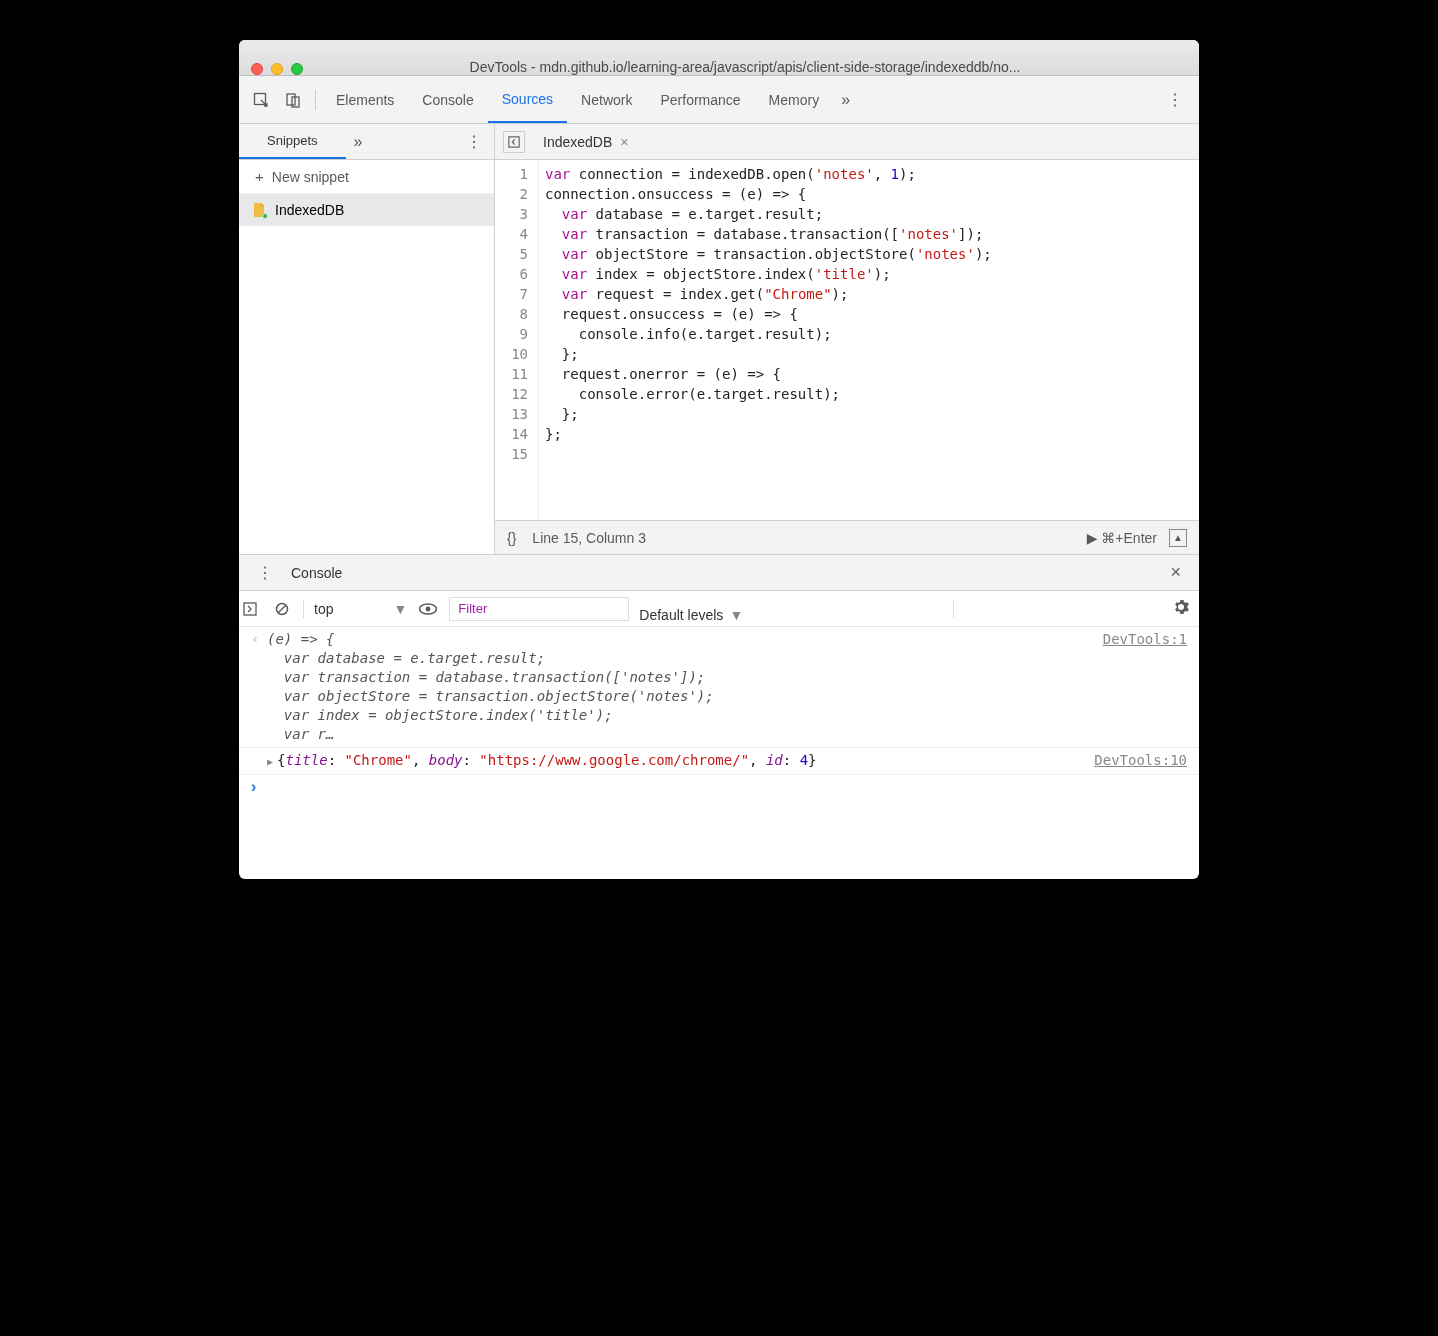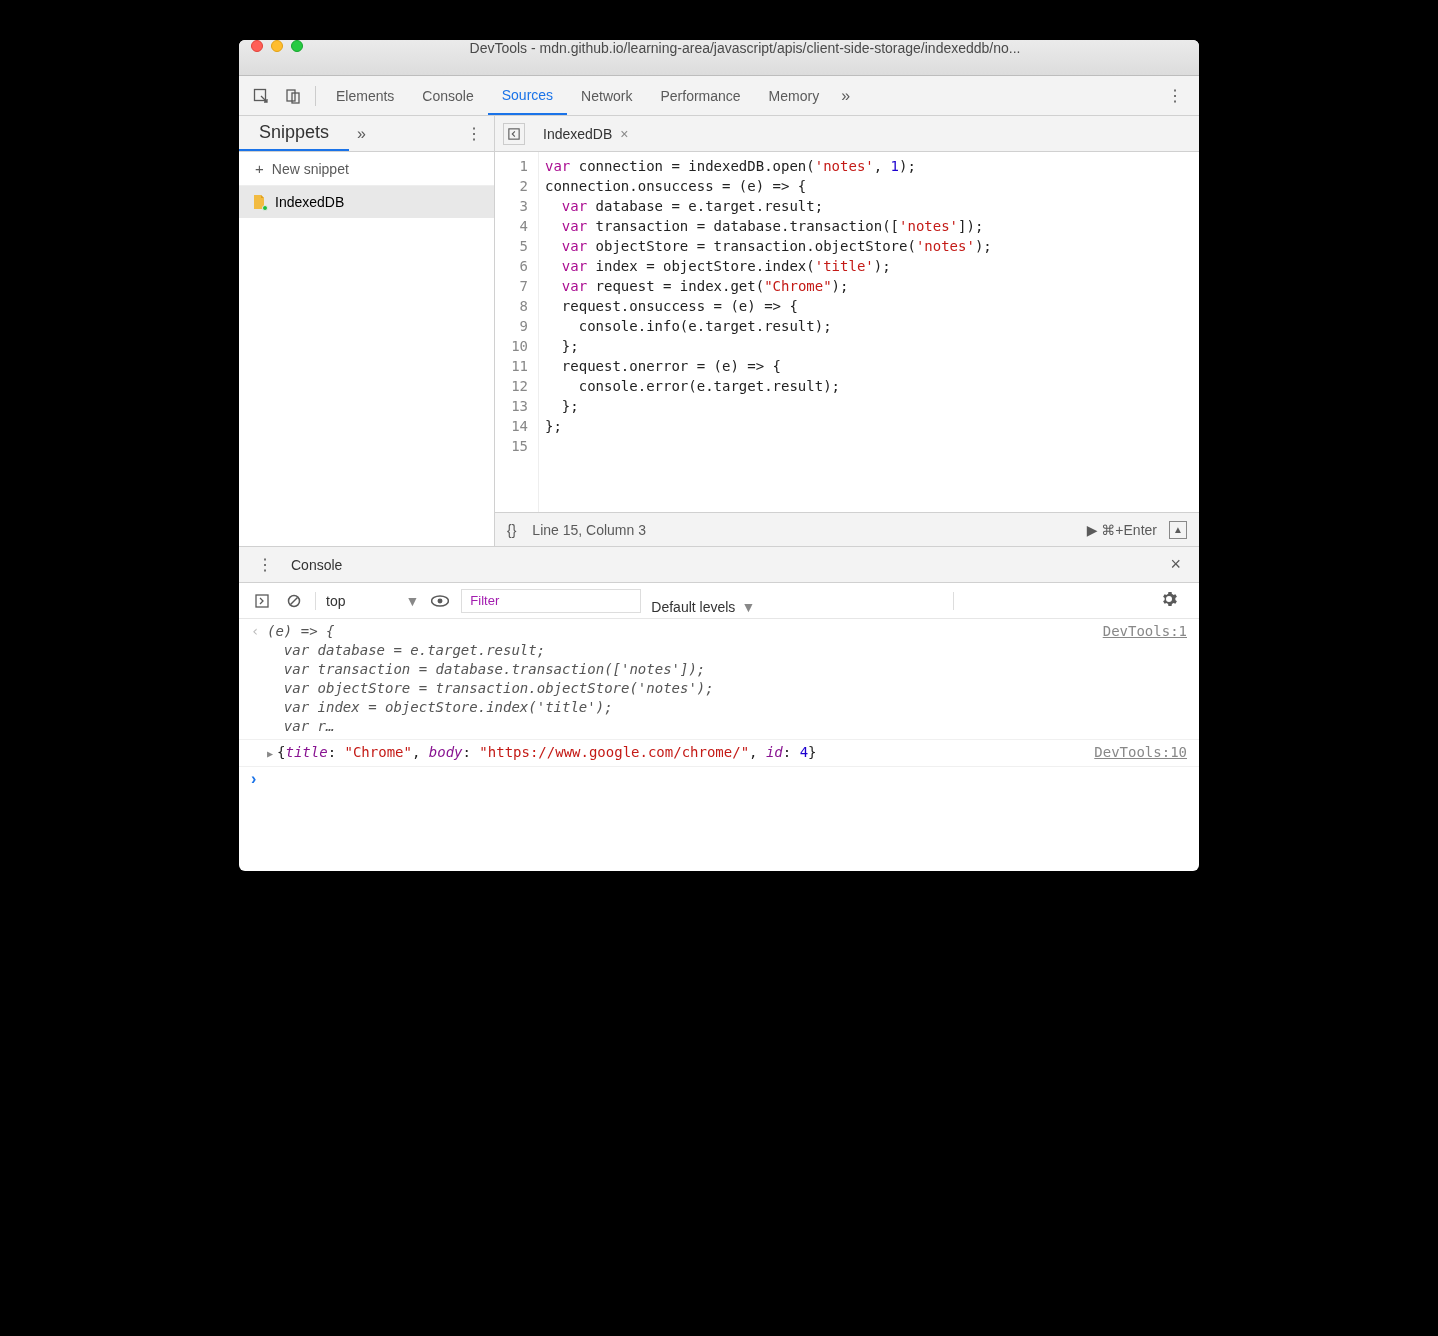--- a/index.html
+++ b/index.html
@@ -1,35 +1,35 @@
 <!DOCTYPE html>
 <html><head>
 <meta charset="utf-8">
 <style>
 * { box-sizing: border-box; margin: 0; padding: 0; }
 body { background: #000; font-family: -apple-system, BlinkMacSystemFont, "Segoe UI", sans-serif; display: flex; align-items: flex-start; justify-content: center; padding: 40px 0; }
 .window { width: 960px; background: #fff; border-radius: 6px; box-shadow: 0 20px 60px rgba(0,0,0,0.5); overflow: hidden; }
-.titlebar { height: 36px; background: linear-gradient(#ebebeb, #dcdcdc); display: flex; align-items: flex-start; padding: 0 12px; border-bottom: 1px solid #bdbdbd; }
+.titlebar { height: 36px; background: linear-gradient(#ebebeb, #dcdcdc); display: flex; align-items: flex-end; padding: 0 12px; border-bottom: 1px solid #bdbdbd; }
 .traffic { display: flex; gap: 8px; }
 .tl { width: 12px; height: 12px; border-radius: 50%; }
 .tl.red { background: #ff5f57; border: 0.5px solid #e14239; }
 .tl.yellow { background: #ffbd2e; border: 0.5px solid #e1a116; }
 .tl.green { background: #28ca42; border: 0.5px solid #17a52e; }
 .title { flex: 1; text-align: center; font-size: 14px; color: #4a4a4a; white-space: nowrap; overflow: hidden; text-overflow: ellipsis; padding: 0 10px; }
-.tabbar { height: 40px; display: flex; align-items: center; border-bottom: 1px solid #d0d0d0; background: #f3f3f3; padding: 0 6px; }
+.tabbar { height: 48px; display: flex; align-items: center; border-bottom: 1px solid #d0d0d0; background: #f3f3f3; padding: 0 6px; }
 .tb-icon { width: 24px; height: 24px; display: flex; align-items: center; justify-content: center; color: #5a5a5a; margin: 0 4px; }
 .divider { width: 1px; height: 20px; background: #ccc; margin: 0 6px; }
 .tab { padding: 0 14px; height: 100%; display: flex; align-items: center; font-size: 14px; color: #5a5a5a; cursor: pointer; }
 .tab.active { color: #1a73e8; border-bottom: 2px solid #1a73e8; }
 .dots { margin-left: auto; padding: 0 10px; color: #5a5a5a; font-size: 16px; }
 .chev { padding: 0 8px; color: #5a5a5a; }
 .workspace { display: flex; height: 430px; }
 .sidebar { width: 256px; border-right: 1px solid #d0d0d0; display: flex; flex-direction: column; }
 .side-header { height: 36px; display: flex; align-items: center; border-bottom: 1px solid #d0d0d0; background: #f3f3f3; }
-.side-tab { padding: 0 20px; font-size: 18px; color: #333; border-bottom: 2px solid #1a73e8; height: 100%; display: flex; align-items: center; }
+.side-tab { padding: 0 28px; font-size: 13px; color: #333; border-bottom: 2px solid #1a73e8; height: 100%; display: flex; align-items: center; }
 .side-chev { padding: 0 8px; color: #5a5a5a; }
 .side-dots { margin-left: auto; padding: 0 12px; color: #5a5a5a; }
 .new-snippet { height: 34px; display: flex; align-items: center; padding: 0 16px; font-size: 14px; color: #5a5a5a; border-bottom: 1px solid #eee; cursor: pointer; }
 .plus { margin-right: 8px; font-size: 15px; }
 .snippet-item { height: 32px; display: flex; align-items: center; padding: 0 12px; font-size: 14px; background: #e8e8e8; }
 .snippet-icon { width: 16px; height: 16px; margin-right: 8px; position: relative; }
 .snippet-icon svg { width: 16px; height: 16px; }
 .snippet-dot { position: absolute; bottom: -1px; right: -1px; width: 6px; height: 6px; background: #1fbe3c; border-radius: 50%; border: 1px solid #e8e8e8; }
 .editor-pane { flex: 1; display: flex; flex-direction: column; }
 .editor-tabs { height: 36px; display: flex; align-items: center; border-bottom: 1px solid #d0d0d0; background: #f3f3f3; padding: 0 8px; }
@@ -45,21 +45,21 @@
 .num { color: #1c00cf; }
 .statusbar { height: 34px; border-top: 1px solid #d0d0d0; background: #f3f3f3; display: flex; align-items: center; padding: 0 12px; font-size: 14px; color: #5a5a5a; }
 .sb-left { margin-right: 16px; }
 .sb-right { margin-left: auto; display: flex; align-items: center; gap: 12px; padding-left: 36px; }
 .sb-box { width: 18px; height: 18px; border: 1px solid #888; display: flex; align-items: center; justify-content: center; font-size: 10px; }
 .console-wrap { border-top: 1px solid #d0d0d0; }
 .console-header { height: 36px; display: flex; align-items: center; padding: 0 8px; border-bottom: 1px solid #d0d0d0; background: #f3f3f3; }
 .ch-dots { padding: 0 10px; color: #5a5a5a; }
 .ch-title { font-size: 14px; color: #333; padding: 0 8px; }
 .ch-close { margin-left: auto; padding: 0 10px; color: #5a5a5a; font-size: 18px; }
-.console-toolbar { height: 36px; display: flex; align-items: center; padding: 0 12px; border-bottom: 1px solid #e6e6e6; gap: 10px; }
+.console-toolbar { height: 36px; display: flex; align-items: center; padding: 0 0; border-bottom: 1px solid #e6e6e6; gap: 10px; }
 .ct-icon { width: 22px; height: 22px; display: flex; align-items: center; justify-content: center; color: #5a5a5a; }
 .ct-div { width: 1px; height: 18px; background: #ddd; }
 .ct-select { display: flex; align-items: center; font-size: 14px; color: #333; gap: 60px; }
 .ct-filter { flex: 0 0 180px; height: 24px; border: 1px solid #ddd; padding: 0 8px; font-size: 13px; color: #a21caf; display: flex; align-items: center; }
 .ct-levels { font-size: 14px; color: #333; display: flex; align-items: center; gap: 6px; margin-top: 12px; }
 .ct-gear { margin-left: auto; padding: 0 10px; color: #5a5a5a; }
 .console-body { font-family: Menlo, Consolas, monospace; font-size: 14px; line-height: 19px; }
 .crow { display: flex; padding: 3px 12px; border-bottom: 1px solid #f0f0f0; }
 .crow .arrow { width: 16px; color: #bbb; flex-shrink: 0; }
 .crow .content { flex: 1; white-space: pre; color: #555; font-style: italic; }

